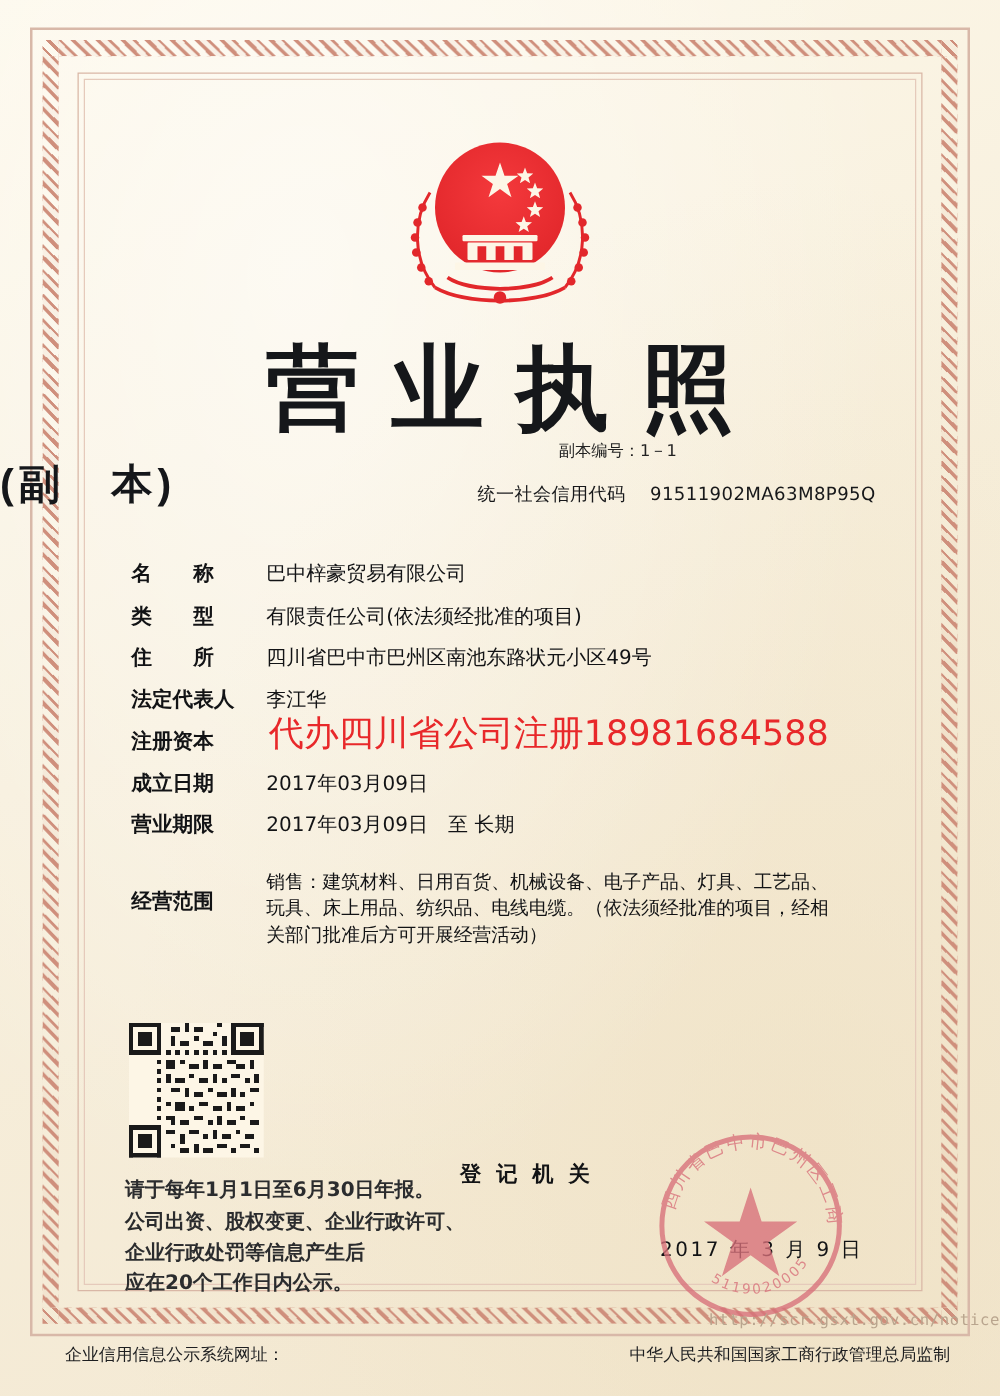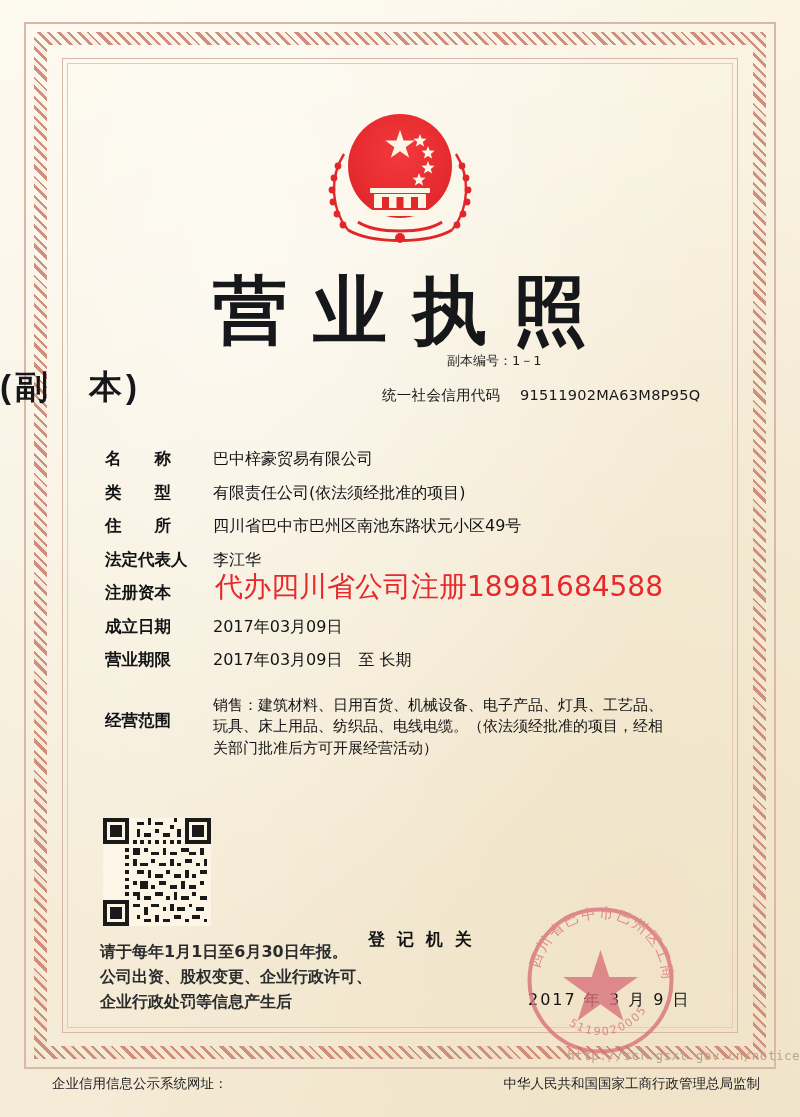--- a/index.html
+++ b/index.html
@@ -471,20 +471,21 @@
         <rect x="22" y="8" width="1" height="1"></rect>
           <rect x="8" y="20" width="1" height="1"></rect>
       </g>
     </svg>
   </div>
 
   <div class="notices">
     <div>请于每年1月1日至6月30日年报。</div>
     <div>公司出资、股权变更、企业行政许可、</div>
     <div>企业行政处罚等信息产生后</div>
+    <div>应在20个工作日内公示。</div>
   </div>
 
   <div class="registry-label">登 记 机 关</div>
 
   <div class="reg-date">
     <span>2017</span>
     <span>年</span>
     <span>3</span>
     <span>月</span>
     <span>9</span>

